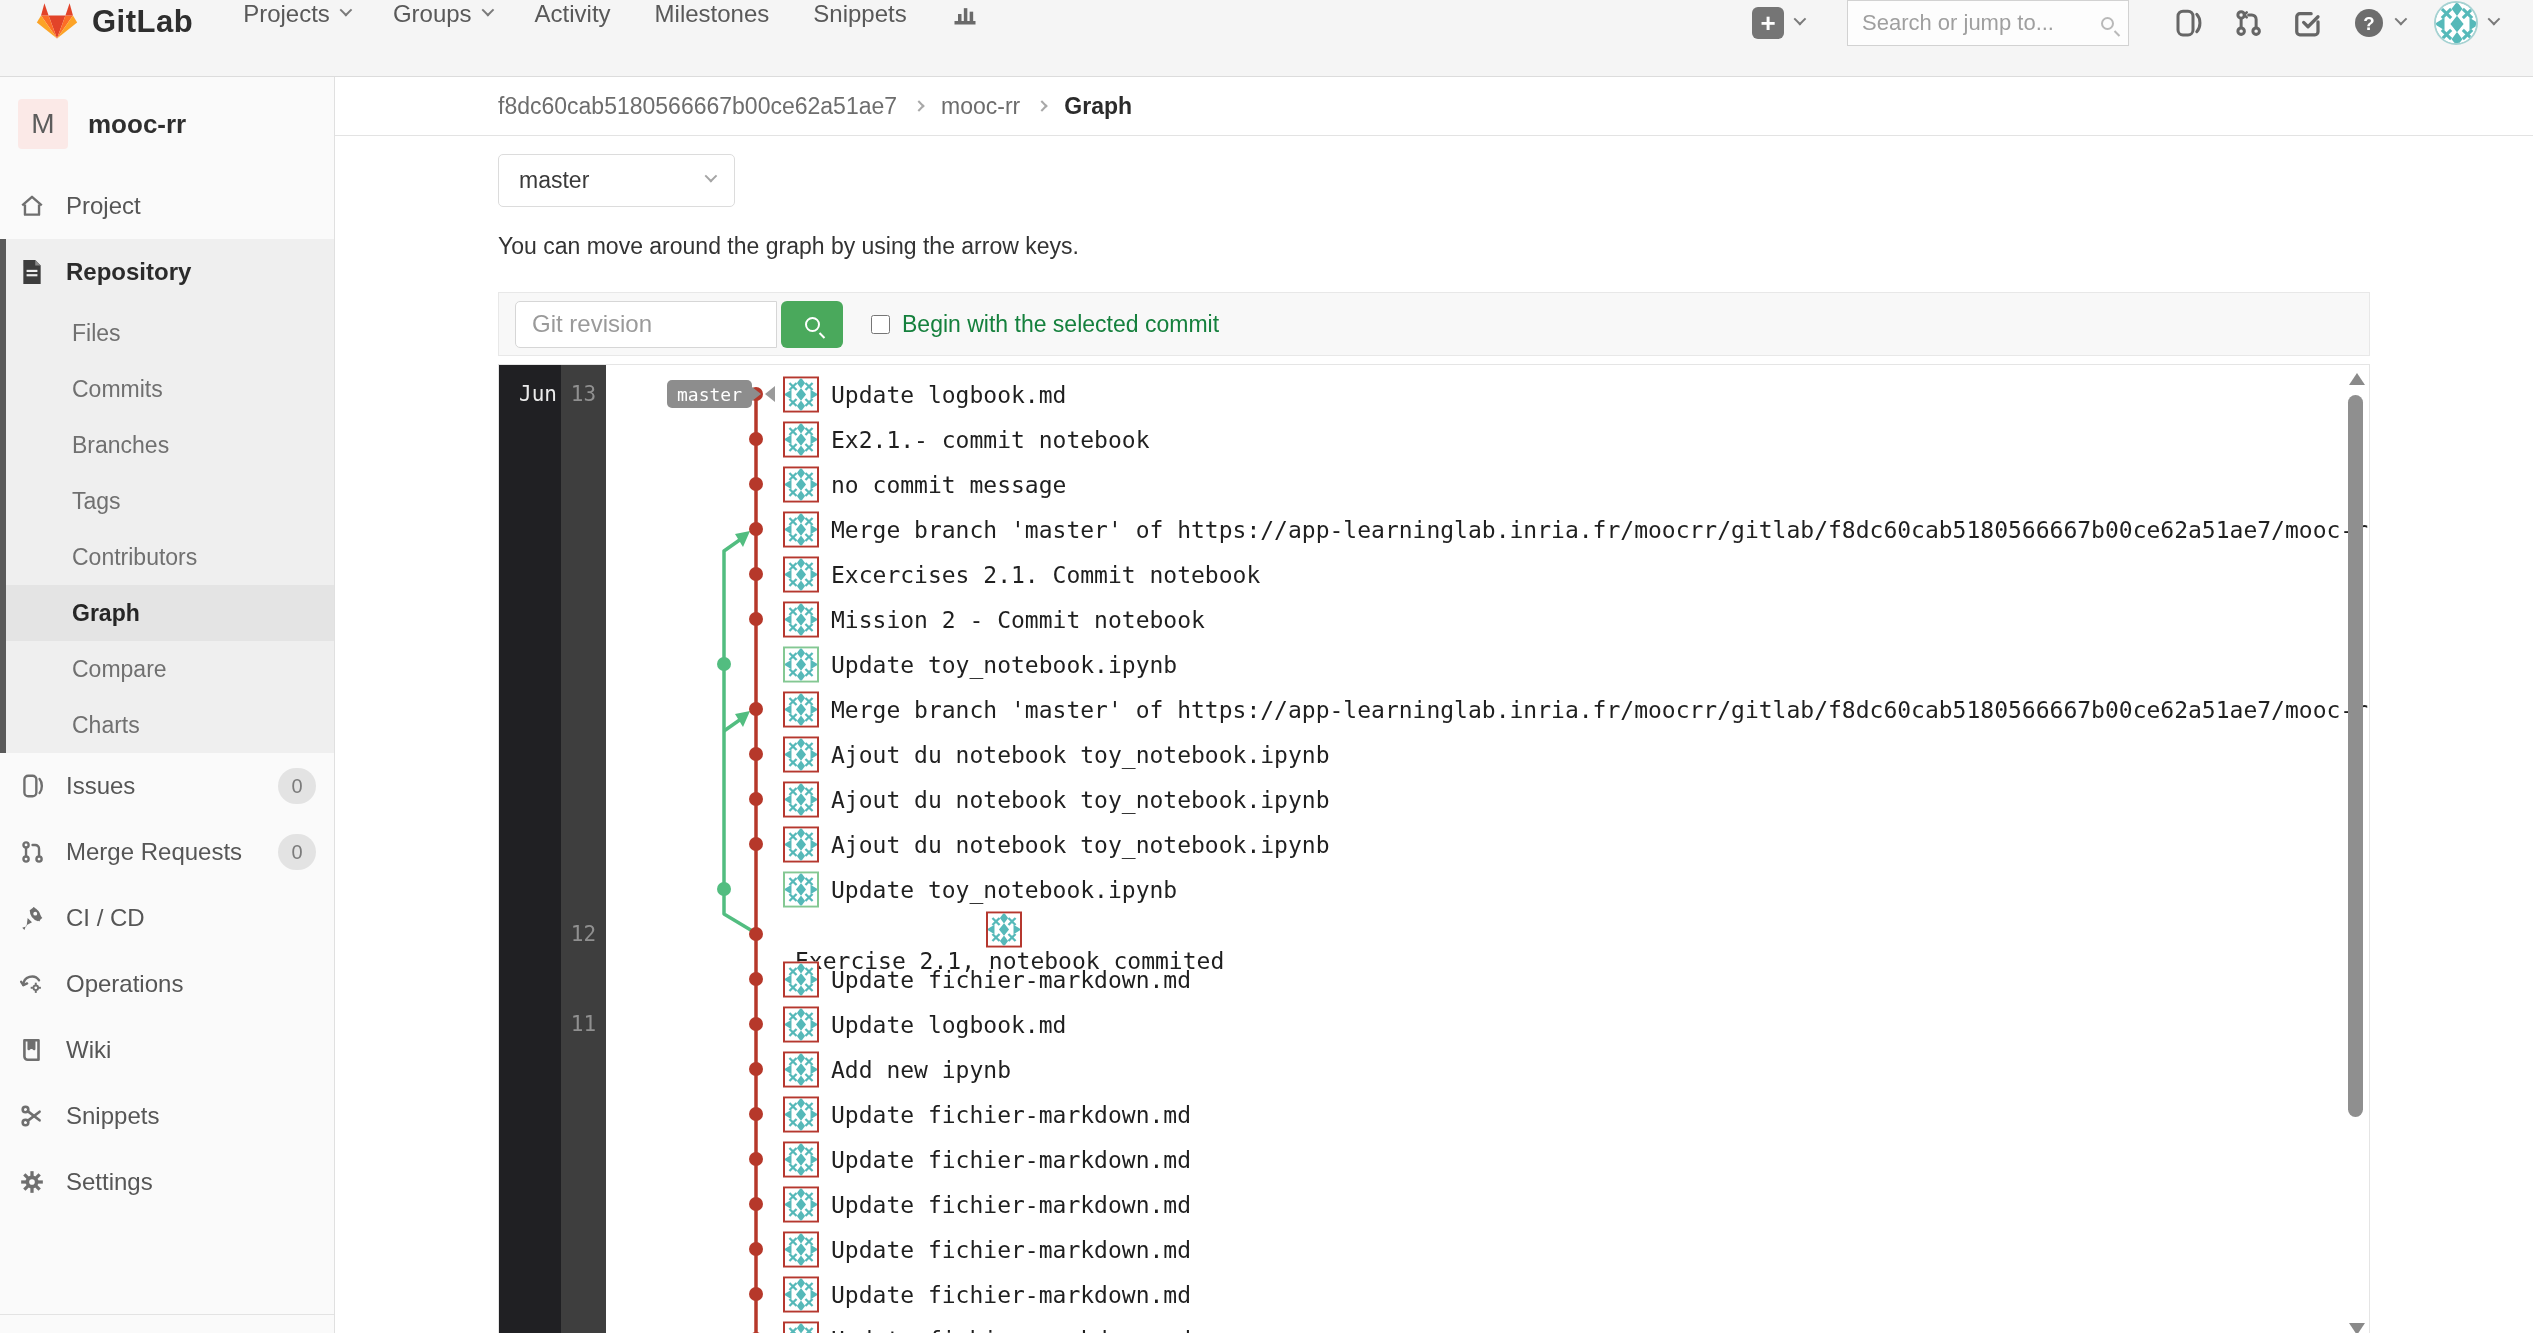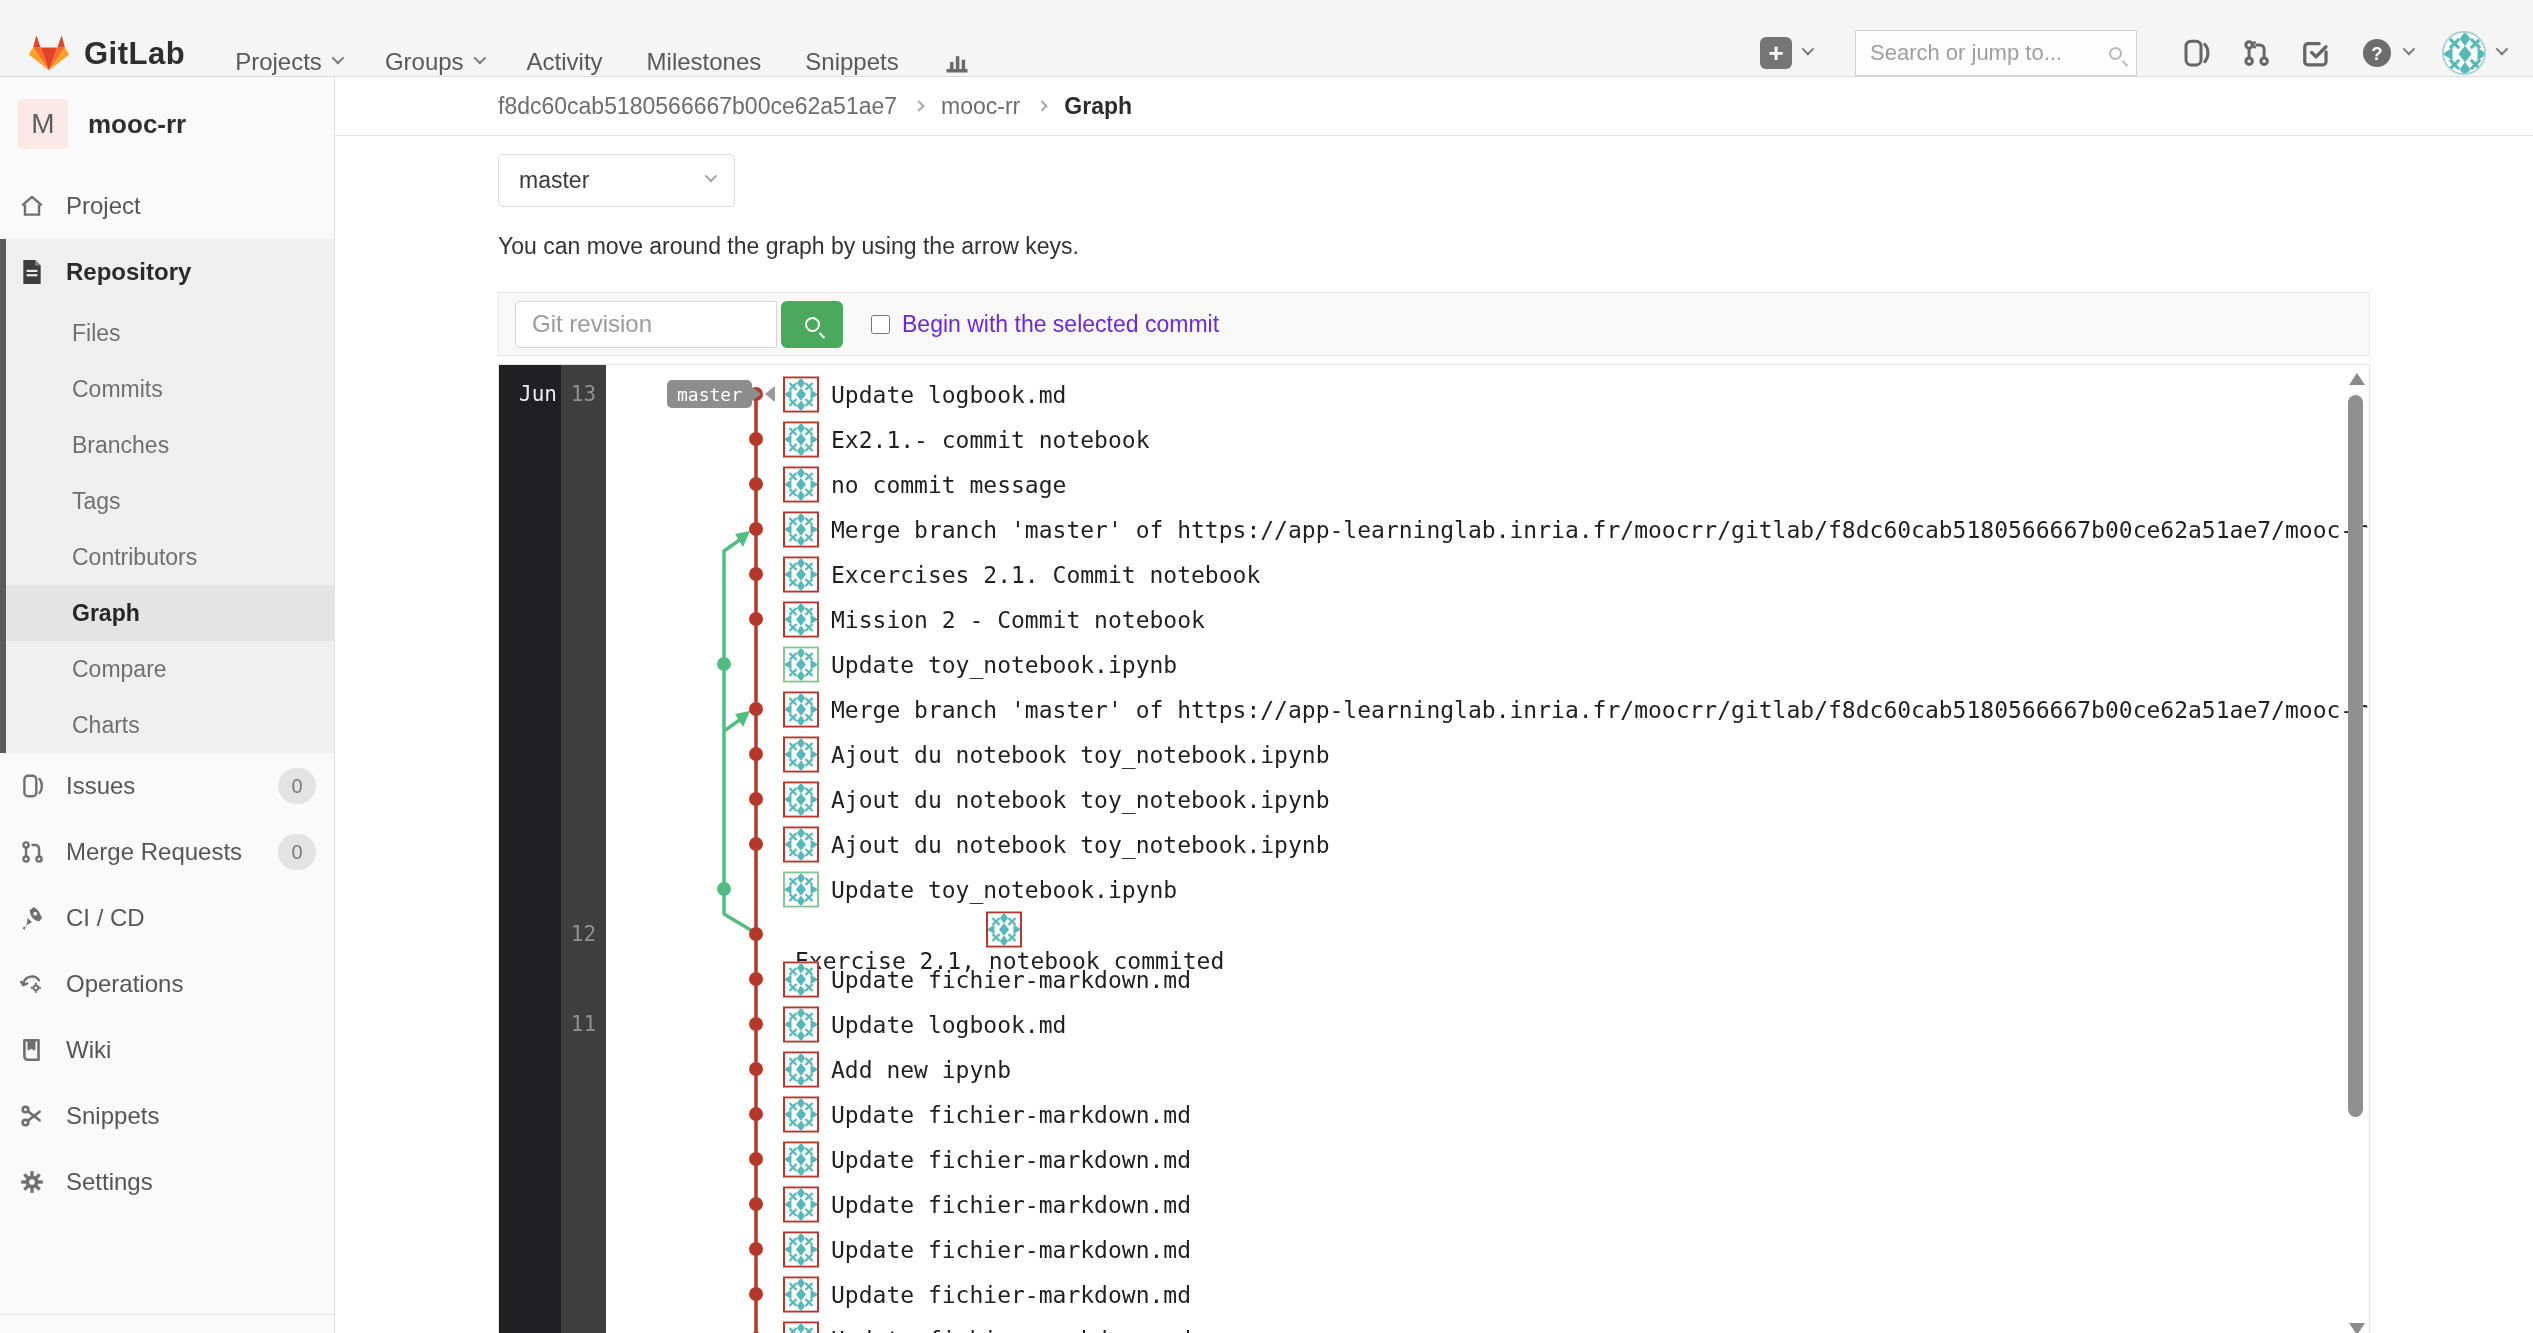--- a/index.html
+++ b/index.html
@@ -1,21 +1,21 @@
 <!DOCTYPE html>
 <html><head>
 <meta charset="utf-8">
 <style>
   * { margin:0; padding:0; box-sizing:border-box; }
   html,body { width:2533px; height:1333px; overflow:hidden; background:#fff;
     font-family:"Liberation Sans", sans-serif; }
 
   
   .navbar { height:77px; background:#f5f5f5; border-bottom:1px solid #dcdcdc;
-    display:flex; align-items:flex-end; padding:0 28px; }
+    display:flex; align-items:flex-start; padding:0 36px; }
   .logo-wrap { display:flex; align-items:center; gap:14px; margin-right:50px; }
   .logo-text { font-size:31px; font-weight:bold; color:#2e2e2e; letter-spacing:.5px; }
   .nav-links { display:flex; align-items:center; gap:44px; color:#595959; font-size:24px; }
   .nav-link { display:flex; align-items:center; cursor:pointer; white-space:nowrap; }
   .chev { width:9px; height:9px; border-right:2px solid #7a7a7a; border-bottom:2px solid #7a7a7a;
     display:inline-block; transform:rotate(45deg) translateY(-2px); margin-left:10px; margin-top:-6px; }
   .nav-spacer { flex:1; }
   .nav-right { display:flex; align-items:center; gap:30px; }
   .plus-btn { width:32px; height:32px; background:#757575; border-radius:6px; color:#fff;
     font-size:26px; font-weight:bold; display:flex; align-items:center; justify-content:center; line-height:1; }
@@ -72,21 +72,21 @@
   .rev-input { width:262px; height:47px; border:1px solid #d6d6d6; border-radius:5px 0 0 5px;
     padding:0 16px; font-size:24px; color:#444; outline:none; background:#fff;
     font-family:"Liberation Sans",sans-serif; }
   .rev-input::placeholder { color:#9a9a9a; }
   .rev-btn { width:62px; height:47px; background:#4aa95c; border:none; border-radius:6px;
     margin-left:4px; cursor:pointer; display:flex; align-items:center; justify-content:center; }
   .rev-btn .mag { border-color:#fff; width:15px; height:15px; }
   .rev-btn .mag::after { background:#fff; left:14px; top:13px; }
   .rev-check { display:flex; align-items:center; margin-left:28px; gap:12px; }
   .rev-check input { width:19px; height:19px; }
-  .rev-check label { font-size:23px; color:#6d28d9; }
+  .rev-check label { font-size:23px; color:#15803d; }
 
   
   .graph-box { margin-top:8px; border:1px solid #e5e5e5; height:1000px; position:relative;
     background:#fff; overflow:hidden; }
   .month-col { position:absolute; left:0; top:0; bottom:0; width:62px; background:#202023; }
   .month-col span { position:absolute; left:0; width:62px; text-align:center; top:17px;
     color:#ebebeb; font-family:"DejaVu Sans Mono",monospace; font-size:21px;padding-left:16px; }
   .day-col { position:absolute; left:62px; top:0; bottom:0; width:45px; background:#3e3e3e; }
   .day-label { position:absolute; width:45px; text-align:center; transform:translateY(-50%);
     color:#909090; font-family:"DejaVu Sans Mono",monospace; font-size:21px; }

